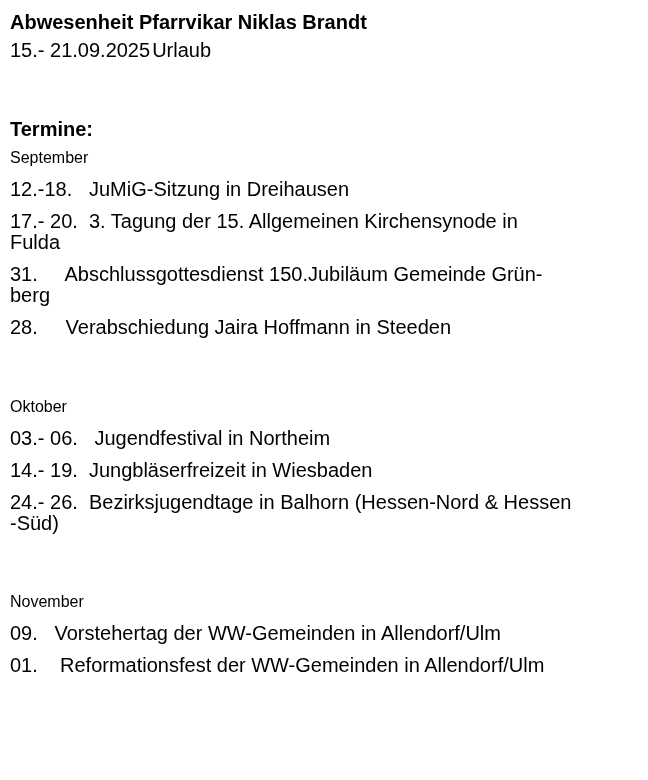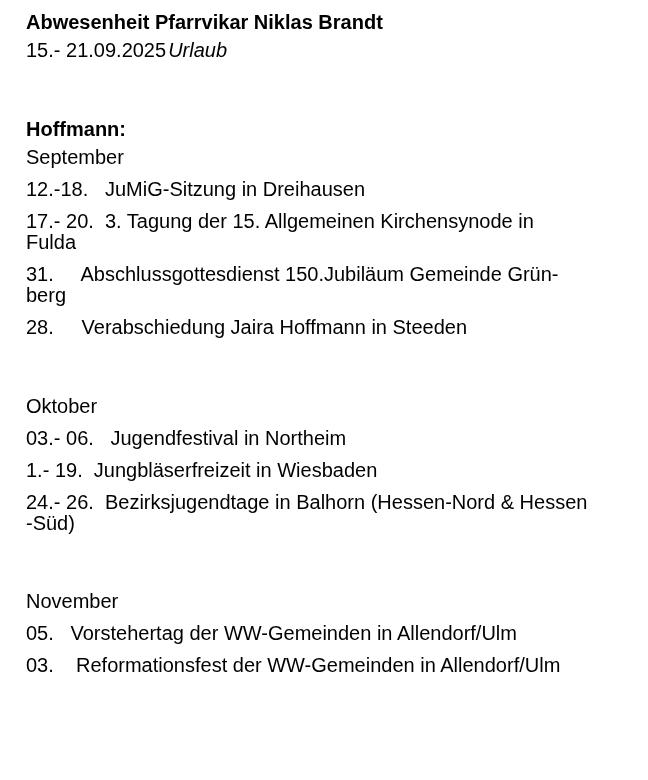--- a/index.html
+++ b/index.html
@@ -13,77 +13,77 @@
     color: #000000;
     font-family: "Liberation Sans", "DejaVu Sans", sans-serif;
     font-size: 20px;
     line-height: 21px;
     overflow: hidden;
   }
   .page {
     box-sizing: border-box;
     width: 648px;
     height: 780px;
-    padding: 12px 10px 0 26px;
+    padding: 12px 10px 0 10px;
   }
   .heading {
     font-weight: 700;
     font-size: 20px;
     line-height: 21px;
     margin: 0 0 7px 0;
   }
   .month {
     font-weight: 400;
-    font-size: 20px;
+    font-size: 16px;
     line-height: 21px;
     margin: 4px 0 11px 0;
   }
   .month.italic { }
   .line, .event {
     margin: 0 0 11px 0;
     white-space: pre-wrap;
   }
   .event:last-child { margin-bottom: 0; }
-  .absence-label { margin-left: 2px; font-style: italic; }
+  .absence-label { margin-left: 2px; }
   .spacer-a { height: 47px; }
   .spacer-b { height: 43px; }
   .spacer-c { height: 42px; }
 </style>
 </head>
 <body>
 
 <div class="page">
 
   <h1 class="heading">Abwesenheit Pfarrvikar Niklas Brandt</h1>
 
   <p class="line"><span>15.- 21.09.2025</span><span class="absence-label">Urlaub</span></p>
 
 
   <div class="spacer-a"></div>
 
-  <h2 class="heading">Hoffmann:</h2>
+  <h2 class="heading">Termine:</h2>
 
   <h3 class="month">September</h3>
 
   <p class="event">12.-18.   JuMiG-Sitzung in Dreihausen</p>
   <p class="event">17.- 20.  3. Tagung der 15. Allgemeinen Kirchensynode in
 Fulda</p>
   <p class="event">31.     Abschlussgottesdienst 150.Jubiläum Gemeinde Grün-
 berg</p>
   <p class="event">28.     Verabschiedung Jaira Hoffmann in Steeden</p>
 
   <div class="spacer-b"></div>
 
   <h3 class="month italic">Oktober</h3>
 
   <p class="event">03.- 06.   Jugendfestival in Northeim</p>
-  <p class="event">1.- 19.  Jungbläserfreizeit in Wiesbaden</p>
+  <p class="event">14.- 19.  Jungbläserfreizeit in Wiesbaden</p>
   <p class="event">24.- 26.  Bezirksjugendtage in Balhorn (Hessen-Nord &amp; Hessen
 -Süd)</p>
 
   <div class="spacer-c"></div>
 
   <h3 class="month">November</h3>
 
-  <p class="event">05.   Vorstehertag der WW-Gemeinden in Allendorf/Ulm</p>
-  <p class="event">03.    Reformationsfest der WW-Gemeinden in Allendorf/Ulm</p>
+  <p class="event">09.   Vorstehertag der WW-Gemeinden in Allendorf/Ulm</p>
+  <p class="event">01.    Reformationsfest der WW-Gemeinden in Allendorf/Ulm</p>
 
 </div>
 
 </body></html>

